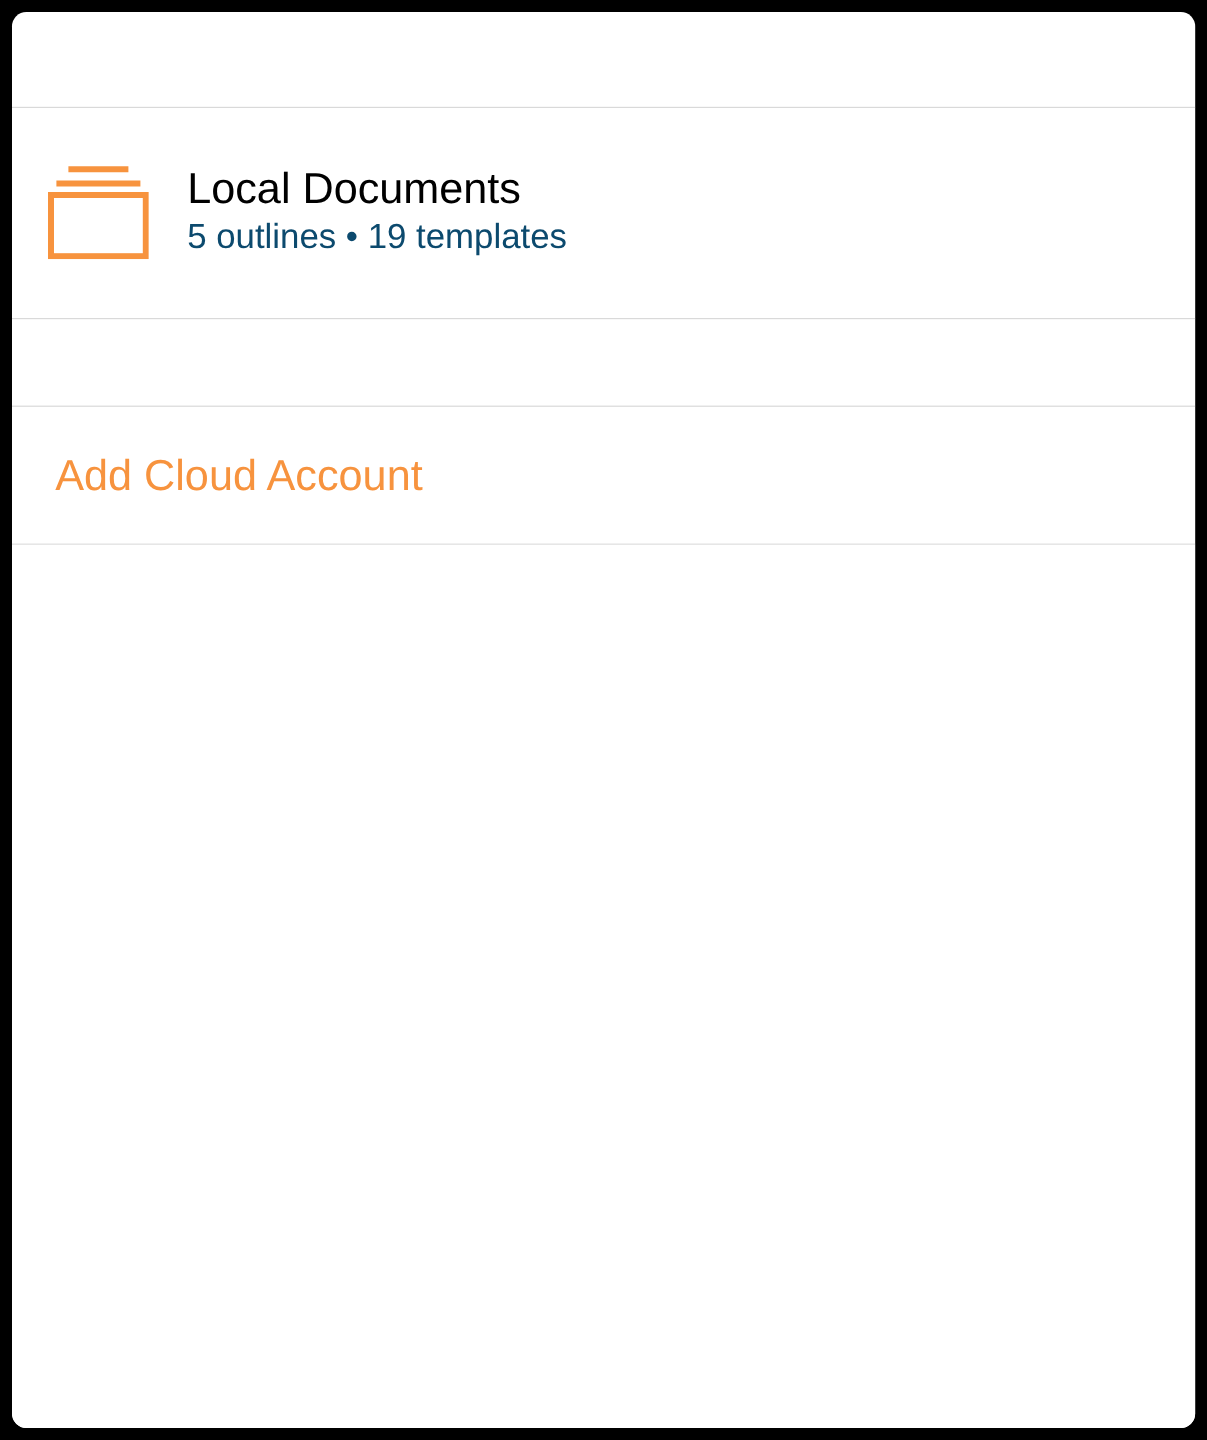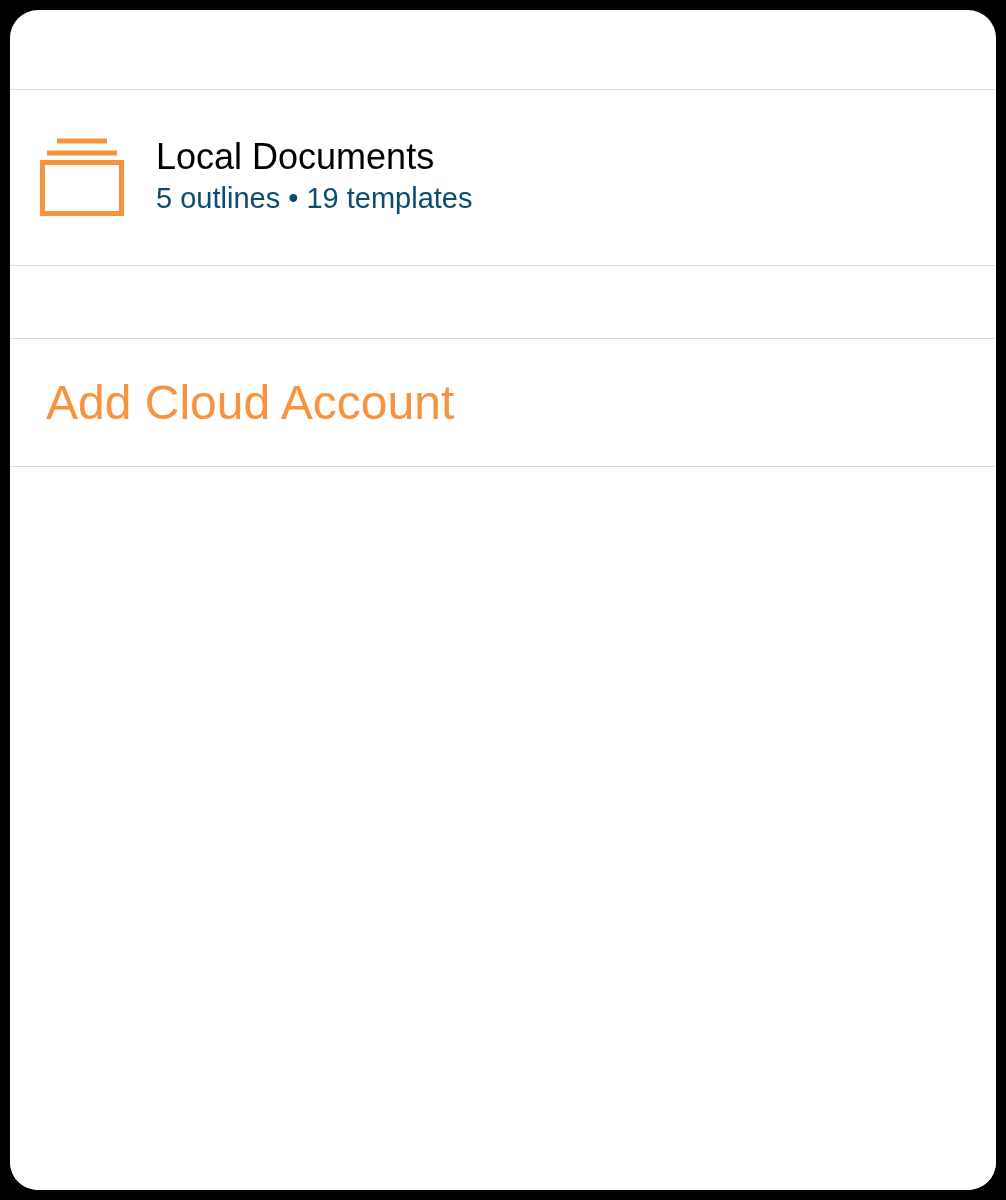--- a/index.html
+++ b/index.html
@@ -13,21 +13,21 @@
       width: 1006px;
       height: 1200px;
       display: flex;
       align-items: center;
       justify-content: center;
     }
     .device-frame {
       background: #fff;
       width: 986px;
       height: 1180px;
-      border-radius: 28px;
+      border-radius: 12px;
       overflow: hidden;
       display: flex;
       flex-direction: column;
     }
     .top-bar {
       height: 80px;
       border-bottom: 1px solid #d9d9d9;
       flex-shrink: 0;
     }
     .section-group {
@@ -62,21 +62,21 @@
       font-size: 29px;
       color: #0c4a6e;
       font-weight: 400;
       line-height: 1.35;
     }
     .spacer-row {
       height: 72px;
     }
     .add-cloud-row {
       padding: 36px 30px 36px 36px;
-      font-size: 48px;
+      font-size: 36px;
       color: #f7933e;
       font-weight: 400;
       cursor: pointer;
       border-bottom: 1px solid #d9d9d9;
     }
     .content-area {
       flex: 1;
       background: #fff;
     }
   </style>

